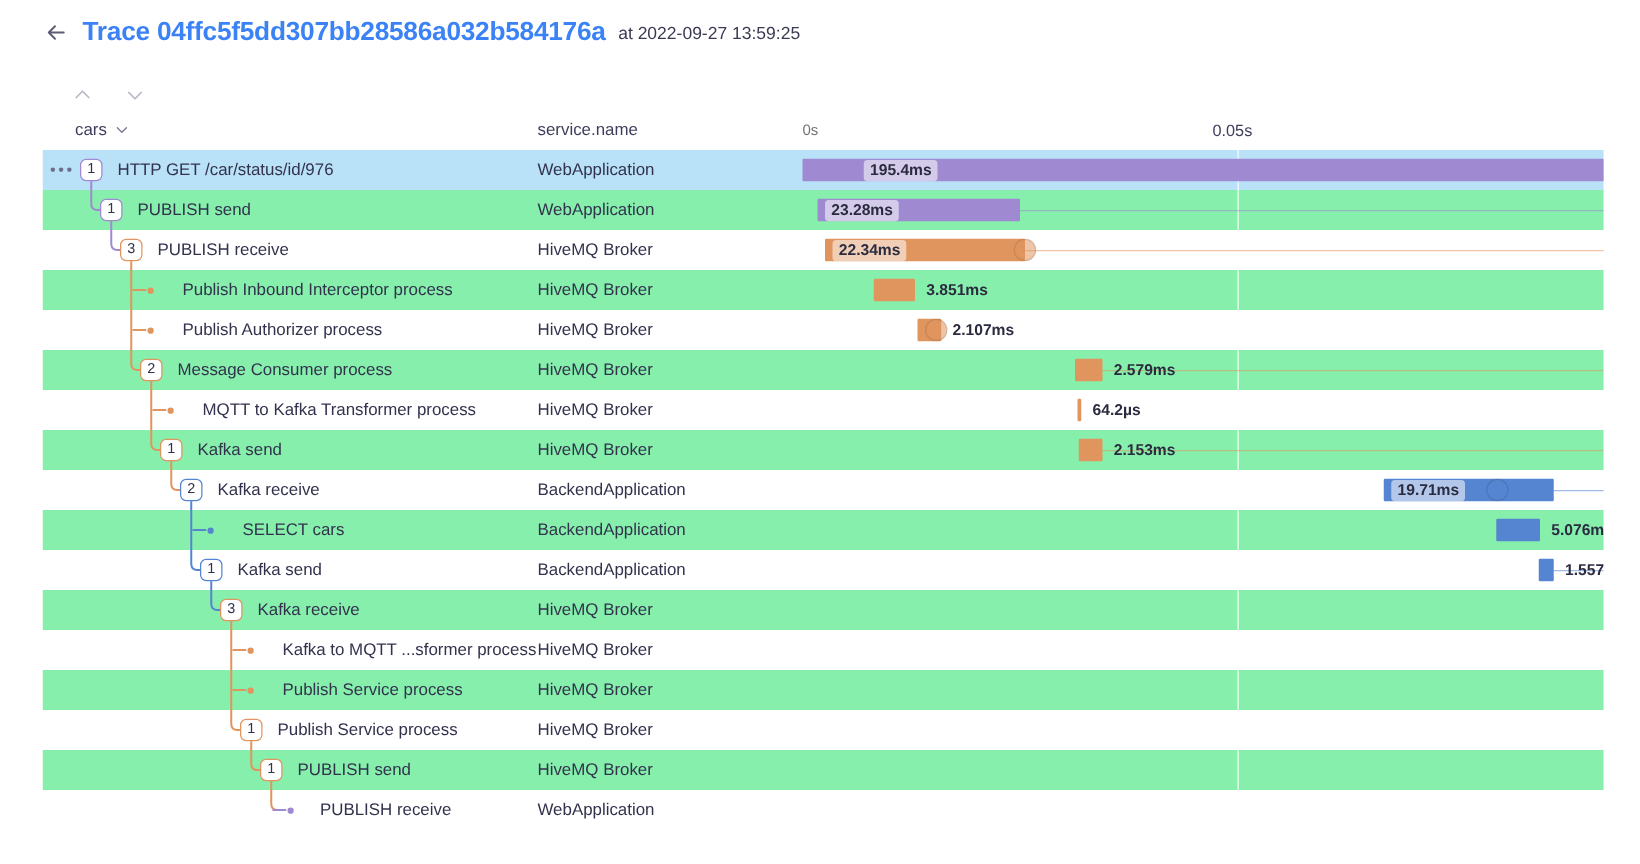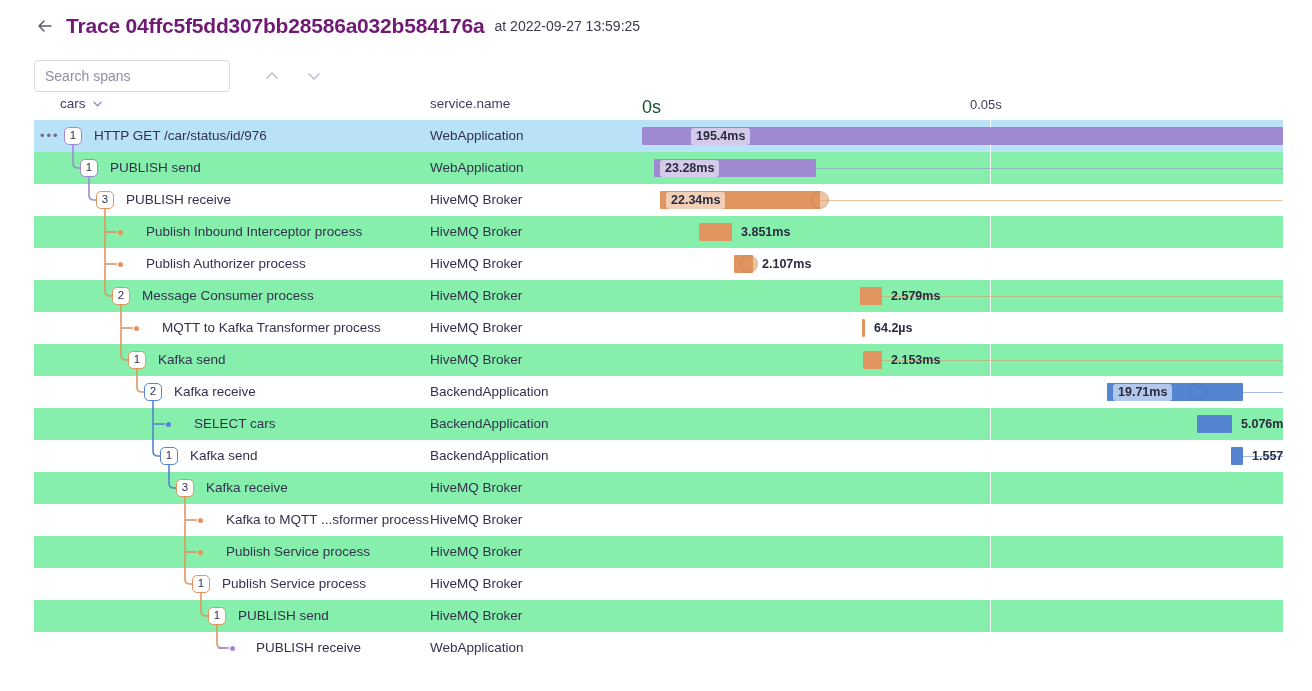--- a/index.html
+++ b/index.html
@@ -24,21 +24,21 @@
     width: 22px; height: 22px;
     display: flex; align-items: center; justify-content: center;
     color: #5b5b74;
     cursor: pointer;
     flex: 0 0 auto;
   }
   .back-arrow svg { display: block; }
   .trace-title {
     font-size: 21px;
     font-weight: 700;
-    color: #701a75;
+    color: #3b82f6;
     letter-spacing: -0.2px;
     white-space: nowrap;
   }
   .trace-at {
     font-size: 14px;
     font-weight: 400;
     color: #3a3a52;
     white-space: nowrap;
     padding-bottom: 1px;
   }
@@ -83,21 +83,21 @@
     margin-left: 34px;
     width: 1249px;
     font-size: 13.5px;
     color: #3e3e5c;
   }
   .ch-name { position: absolute; left: 26px; top: 2px; display: flex; align-items: center; gap: 6px; }
   .ch-svc  { position: absolute; left: 396px; top: 2px; display: flex; align-items: center; gap: 7px; flex-direction: column; }
   .ch-label { font-weight: 400; }
   .chev-sm { color: #7a7a96; display: flex; align-items: center; }
   .filter-ico { color: #4a4a63; display: flex; align-items: center; }
-  .tick-0s   { position: absolute; left: 608px; top: 3px; font-size: 18px; color: #14532d; }
+  .tick-0s   { position: absolute; left: 608px; top: 3px; font-size: 12px; color: #737373; }
   .tick-05s  { position: absolute; left: 936px; top: 3px; font-size: 13px; color: #3e3e5c; }
 
   
   .table {
     position: relative;
     margin-left: 34px;
     width: 1249px;
     height: 554px;
     overflow: hidden;
   }
@@ -221,21 +221,20 @@
   <span class="back-arrow">
     <svg width="20" height="20" viewBox="0 0 20 20" fill="none" stroke="currentColor" stroke-width="1.5">
       <path d="M16 10 H4 M9 5 L4 10 L9 15" stroke-linecap="round" stroke-linejoin="round"></path>
     </svg>
   </span>
   <span class="trace-title">Trace 04ffc5f5dd307bb28586a032b584176a</span>
   <span class="trace-at">at 2022-09-27 13:59:25</span>
 </div>
 
 <div class="toolbar">
-  <input class="search-input" type="text" placeholder="Search spans" style="">
   <button class="nav-btn">
     <svg width="16" height="16" viewBox="0 0 16 16" fill="none" stroke="currentColor" stroke-width="1.4">
       <path d="M3 10 L8 5 L13 10" stroke-linecap="round" stroke-linejoin="round"></path>
     </svg>
   </button>
   <button class="nav-btn">
     <svg width="16" height="16" viewBox="0 0 16 16" fill="none" stroke="currentColor" stroke-width="1.4">
       <path d="M3 6 L8 11 L13 6" stroke-linecap="round" stroke-linejoin="round"></path>
     </svg>
   </button>

